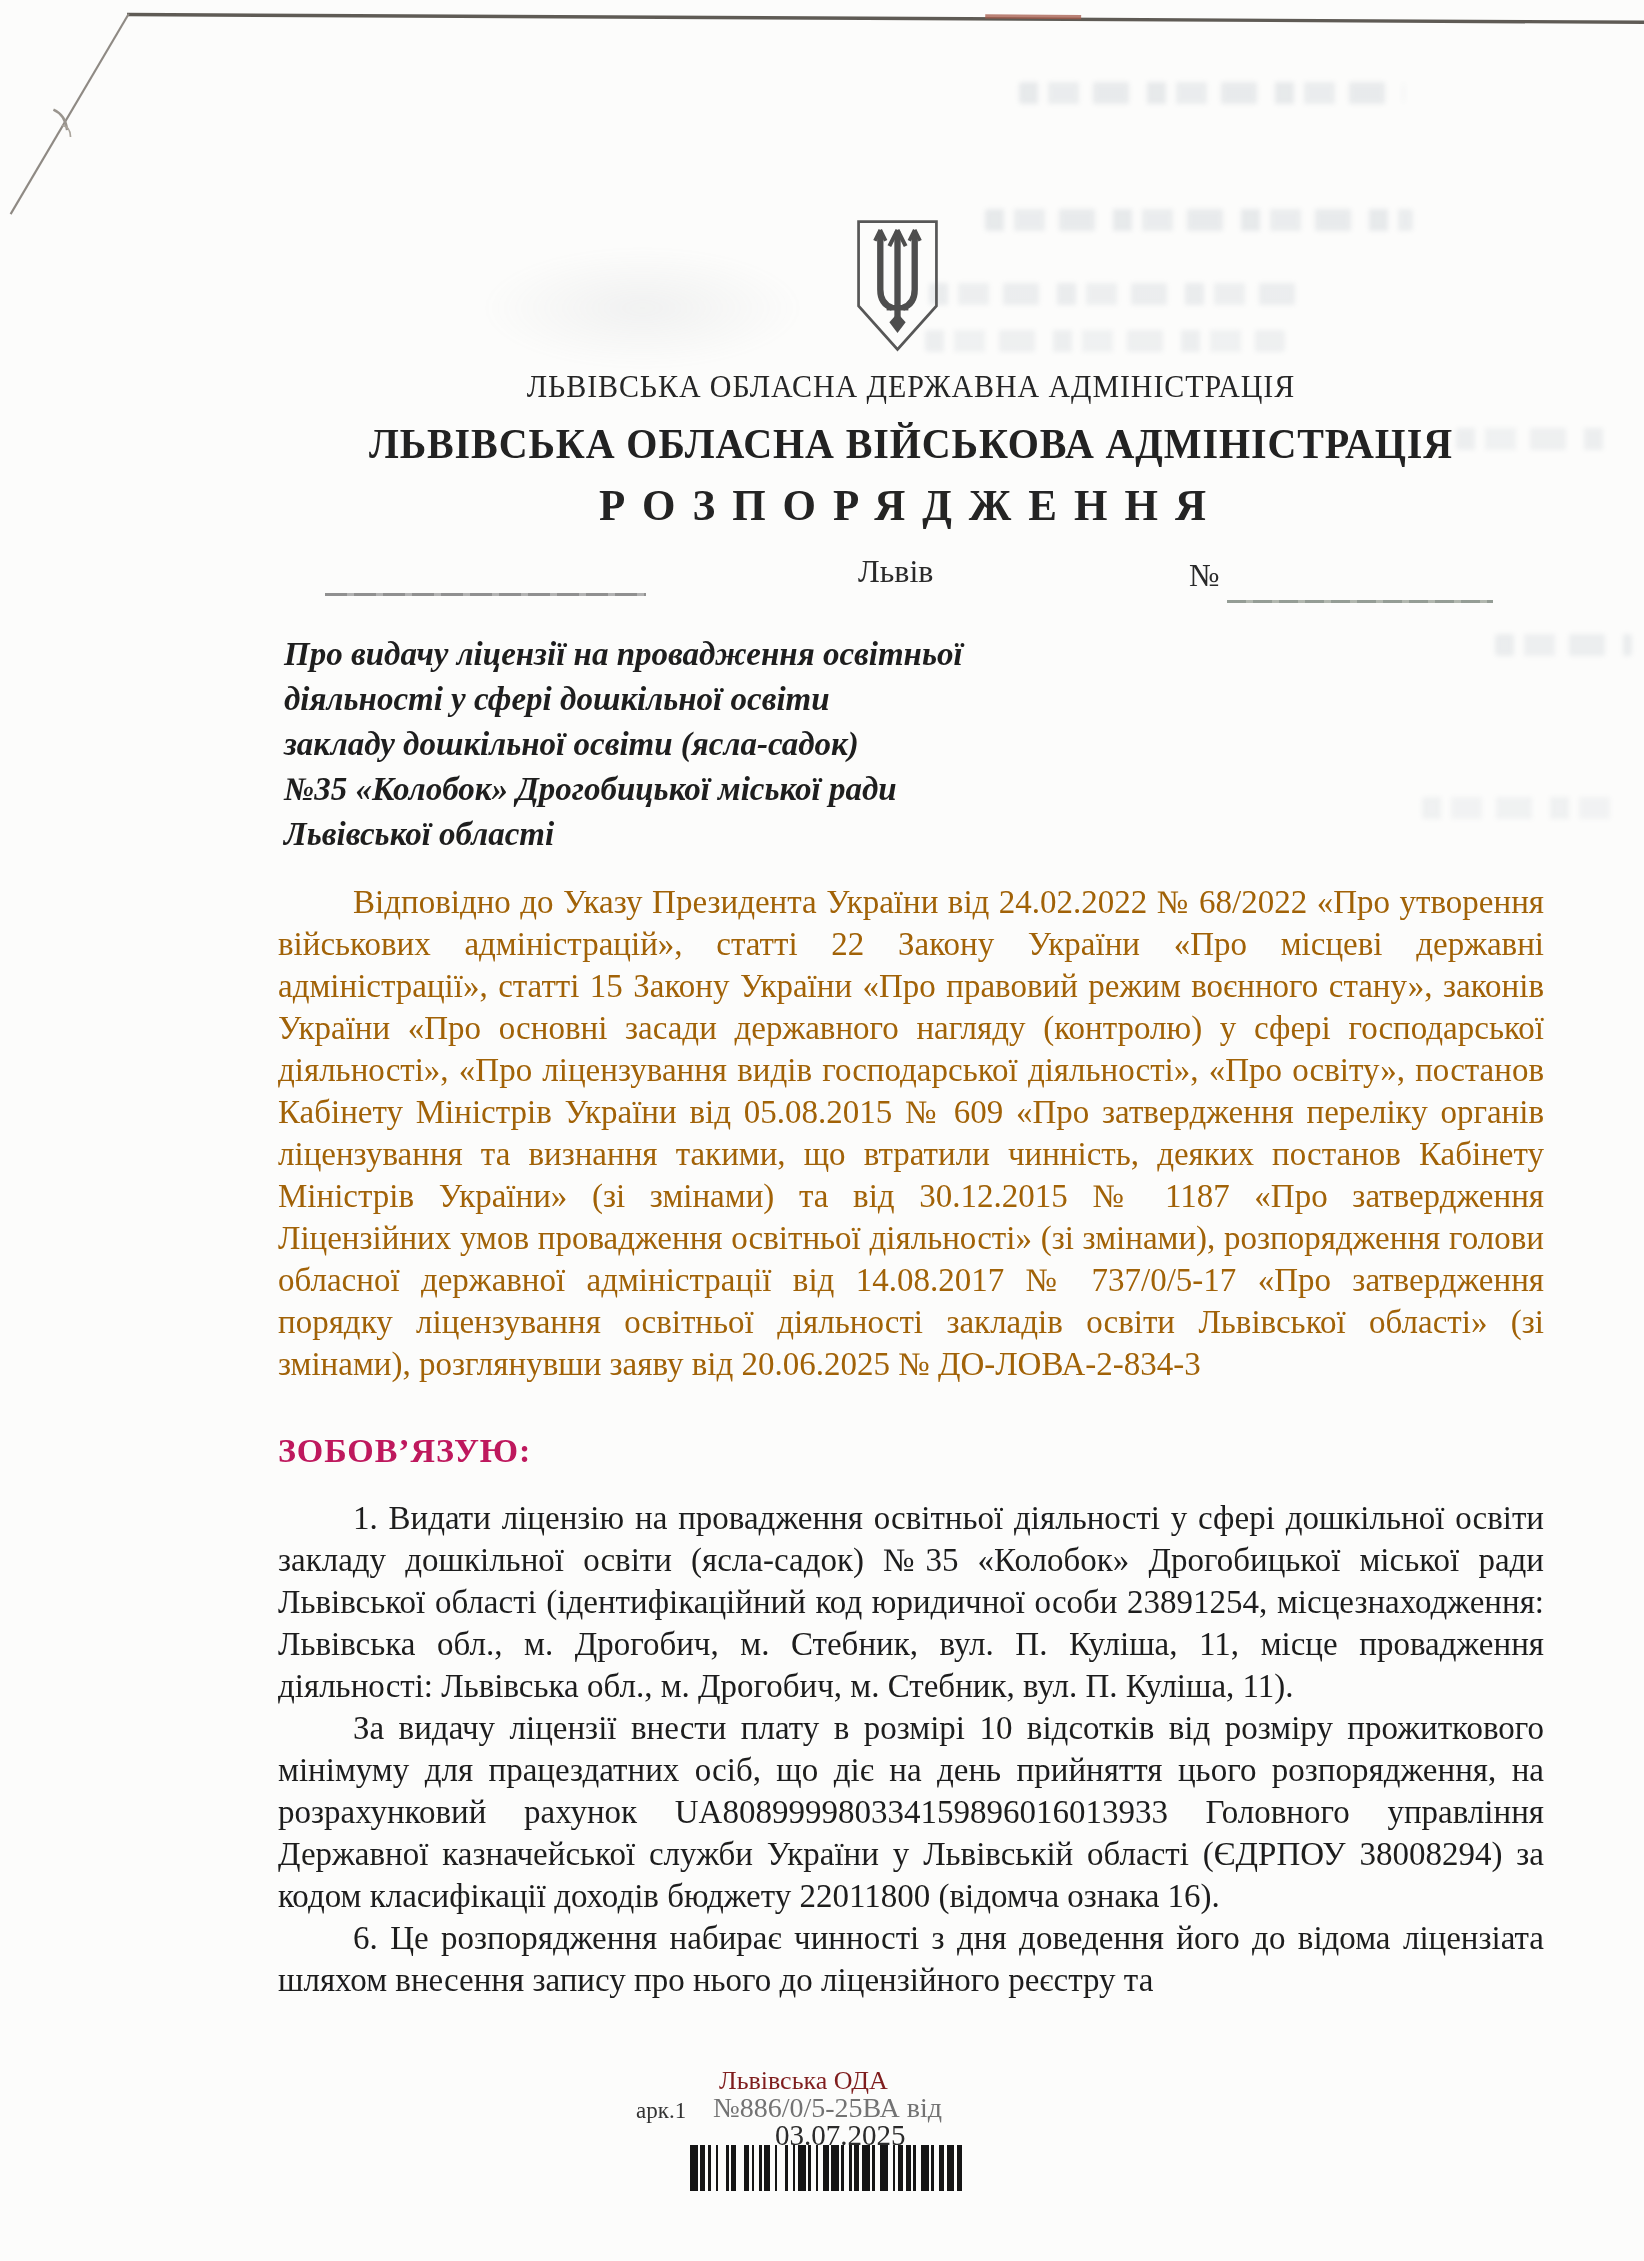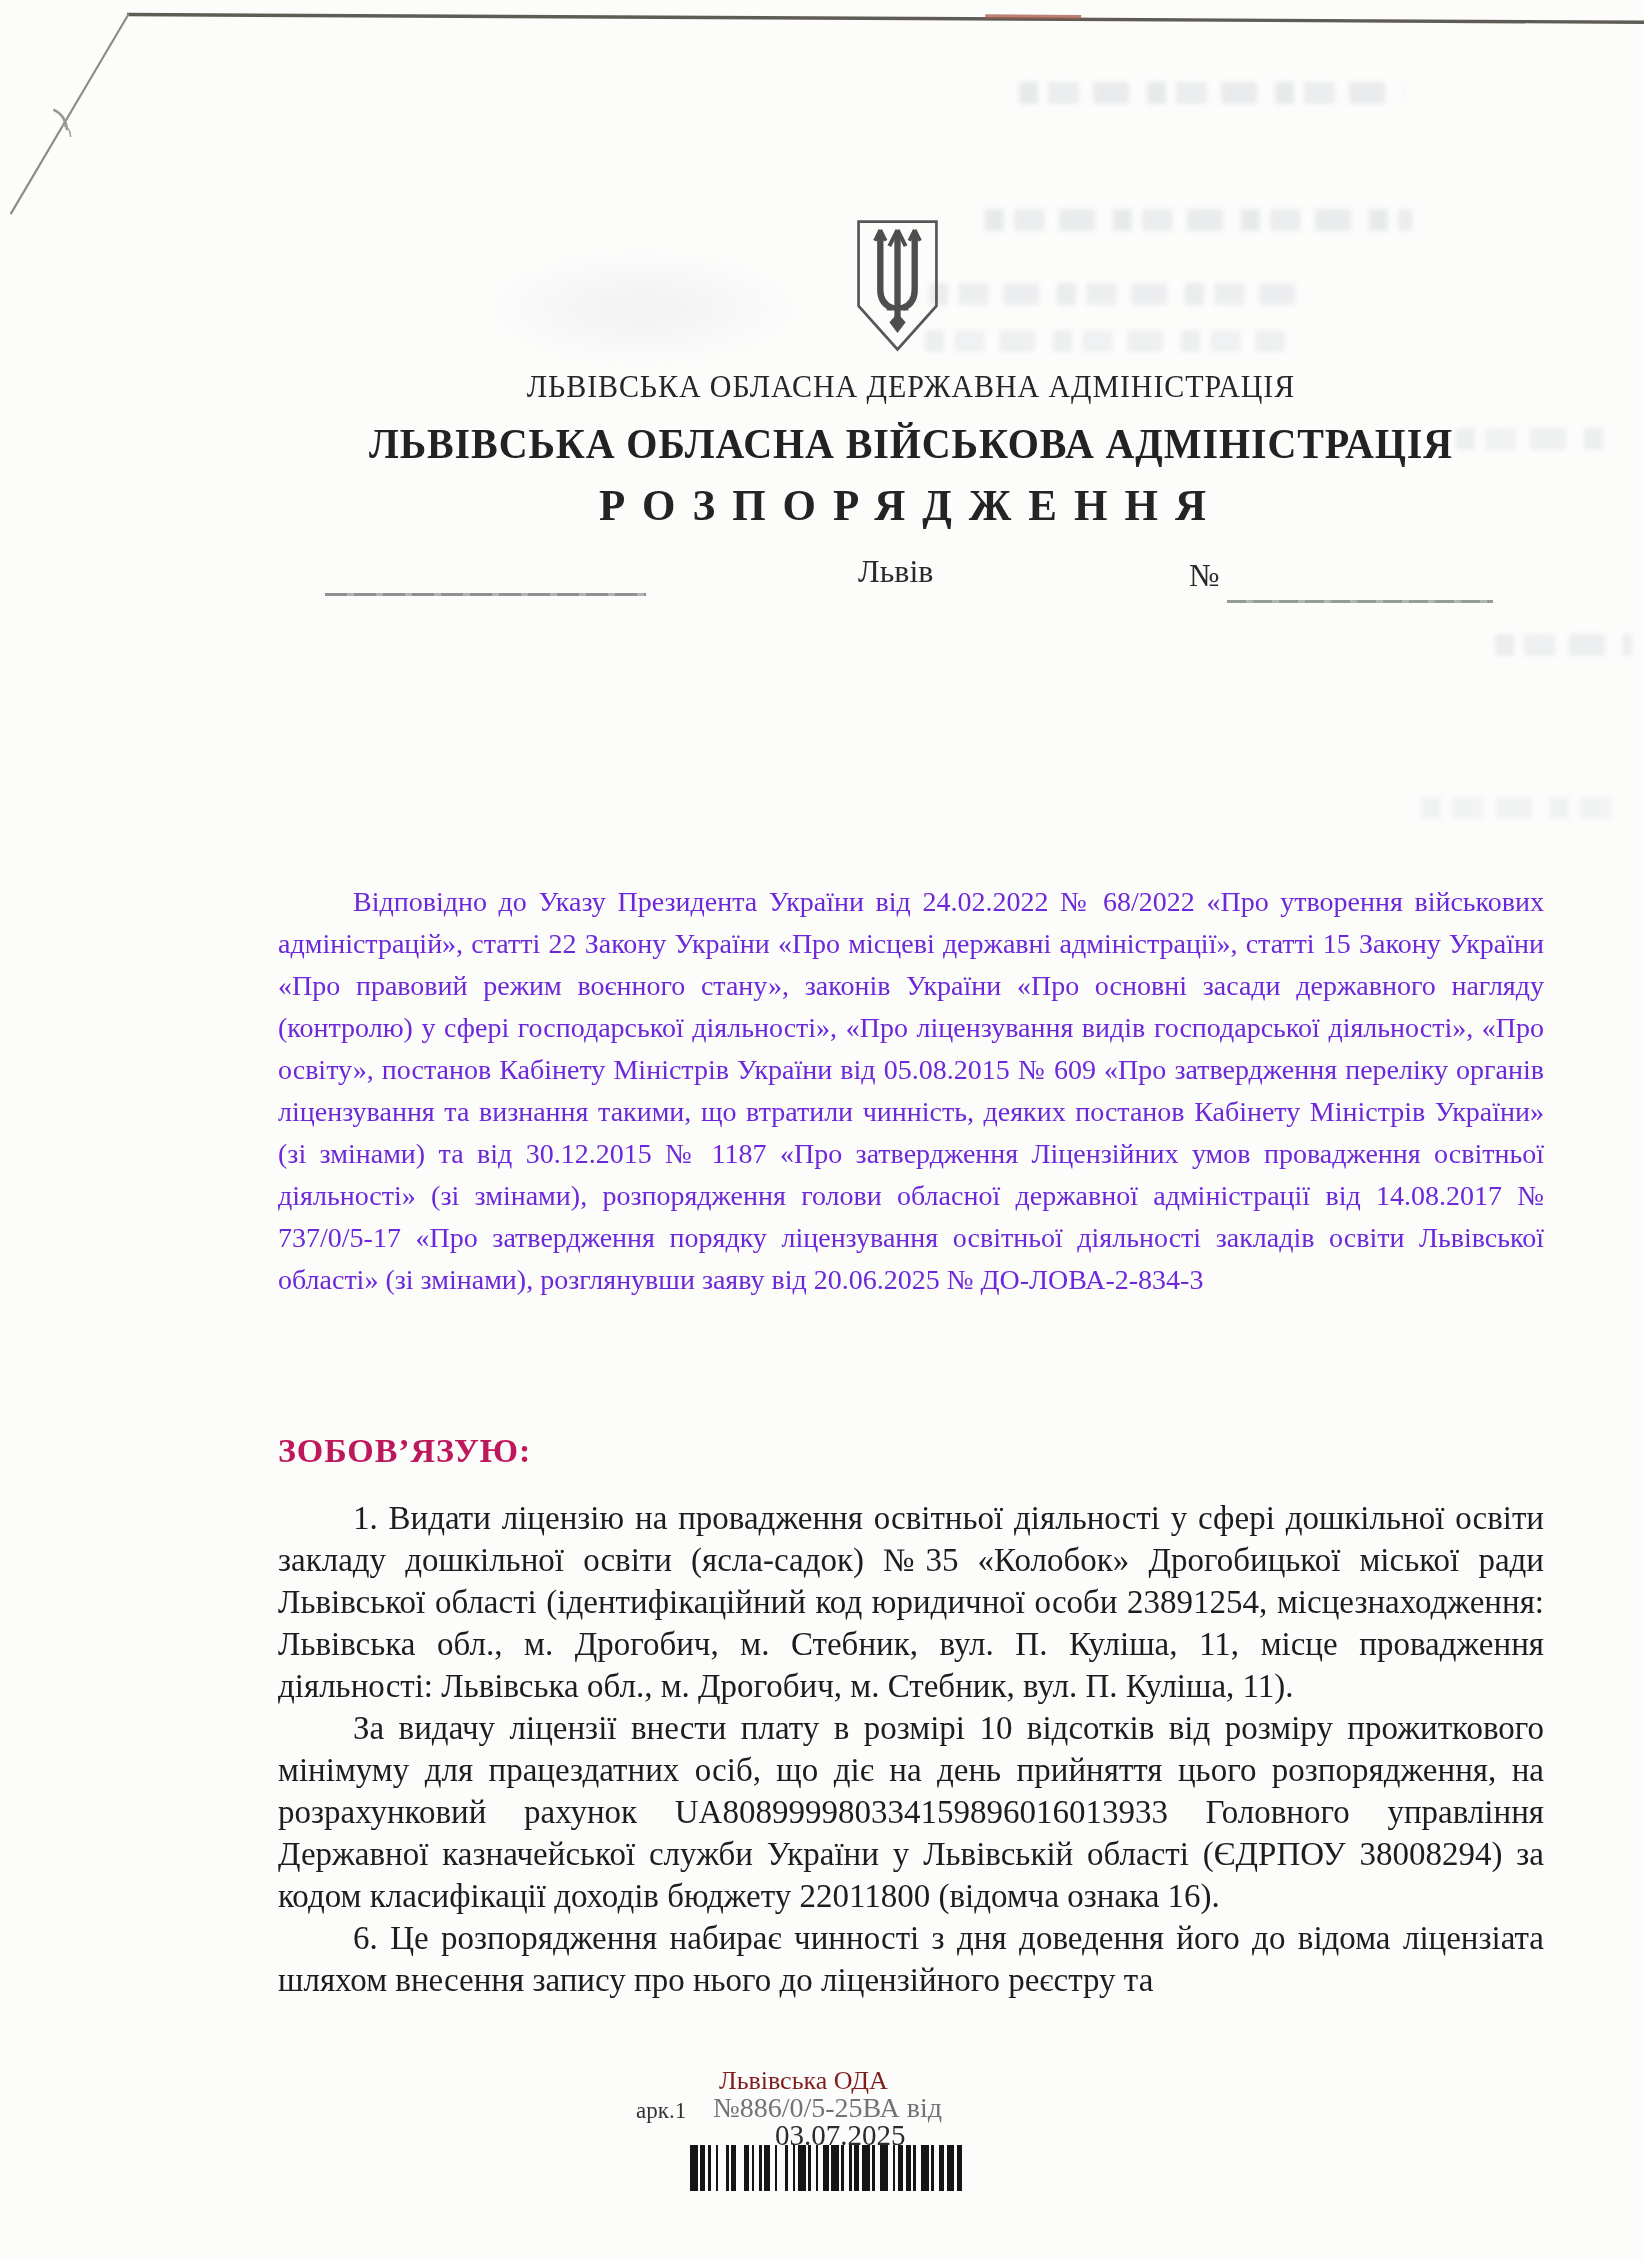--- a/index.html
+++ b/index.html
@@ -54,22 +54,22 @@
     background:repeating-linear-gradient(90deg,#828c83 0 19px,#a4aba1 19px 26px);
   }
   
   .subject{
     position:absolute;left:284px;top:632px;width:771px;
     font-size:33px;font-weight:bold;font-style:italic;line-height:45px;color:#1e1e1e;
   }
   
   .preamble{
     position:absolute;left:278px;top:881px;width:1266px;
-    font-size:28px;line-height:42px;text-align:justify;text-indent:75px;
-    color:#6d28d9;margin:0;
+    font-size:33px;line-height:42px;text-align:justify;text-indent:75px;
+    color:#a16207;margin:0;
   }
   .resolve-heading{
     position:absolute;left:278px;top:1432px;
     font-size:34px;font-weight:bold;letter-spacing:0.9px;color:#be185d;
   }
   .body-paragraphs{
     position:absolute;left:278px;top:1497px;width:1266px;
   }
   .body-paragraphs p{
     margin:0;font-size:33px;line-height:42px;text-align:justify;text-indent:75px;color:#1d1d1d;
@@ -123,20 +123,27 @@
 
   <div class="org-parent">ЛЬВІВСЬКА ОБЛАСНА ДЕРЖАВНА АДМІНІСТРАЦІЯ</div>
   <div class="org-main">ЛЬВІВСЬКА ОБЛАСНА ВІЙСЬКОВА АДМІНІСТРАЦІЯ</div>
   <div class="doc-type">РОЗПОРЯДЖЕННЯ</div>
 
   <div class="place">Львів</div>
   <div class="num-sign">№</div>
   <div class="blank-line left"></div>
   <div class="blank-line right"></div>
 
+  <div class="subject">
+    <div>Про видачу ліцензії на провадження освітньої</div>
+    <div>діяльності у сфері дошкільної освіти</div>
+    <div>закладу дошкільної освіти (ясла-садок)</div>
+    <div>№35 «Колобок» Дрогобицької міської ради</div>
+    <div>Львівської області</div>
+  </div>
 
   <p class="preamble">Відповідно до Указу Президента України від 24.02.2022 № 68/2022 «Про утворення військових адміністрацій», статті 22 Закону України «Про місцеві державні адміністрації», статті 15 Закону України «Про правовий режим воєнного стану», законів України «Про основні засади державного нагляду (контролю) у сфері господарської діяльності», «Про ліцензування видів господарської діяльності», «Про освіту», постанов Кабінету Міністрів України від 05.08.2015 № 609 «Про затвердження переліку органів ліцензування та визнання такими, що втратили чинність, деяких постанов Кабінету Міністрів України» (зі змінами) та від 30.12.2015 № 1187 «Про затвердження Ліцензійних умов провадження освітньої діяльності» (зі змінами), розпорядження голови обласної державної адміністрації від 14.08.2017 № 737/0/5-17 «Про затвердження порядку ліцензування освітньої діяльності закладів освіти Львівської області» (зі змінами), розглянувши заяву від 20.06.2025 № ДО-ЛОВА-2-834-3</p>
 
   <div class="resolve-heading">ЗОБОВ’ЯЗУЮ:</div>
 
   <div class="body-paragraphs">
     <p>1. Видати ліцензію на провадження освітньої діяльності у сфері дошкільної освіти закладу дошкільної освіти (ясла-садок) №35 «Колобок» Дрогобицької міської ради Львівської області (ідентифікаційний код юридичної особи 23891254, місцезнаходження: Львівська обл., м. Дрогобич, м. Стебник, вул. П. Куліша, 11, місце провадження діяльності: Львівська обл., м. Дрогобич, м. Стебник, вул. П. Куліша, 11).</p>
     <p>За видачу ліцензії внести плату в розмірі 10 відсотків від розміру прожиткового мінімуму для працездатних осіб, що діє на день прийняття цього розпорядження, на розрахунковий рахунок UA808999980334159896016013933 Головного управління Державної казначейської служби України у Львівській області (ЄДРПОУ 38008294) за кодом класифікації доходів бюджету 22011800 (відомча ознака 16).</p>
     <p>6. Це розпорядження набирає чинності з дня доведення його до відома ліцензіата шляхом внесення запису про нього до ліцензійного реєстру та</p>
   </div>

